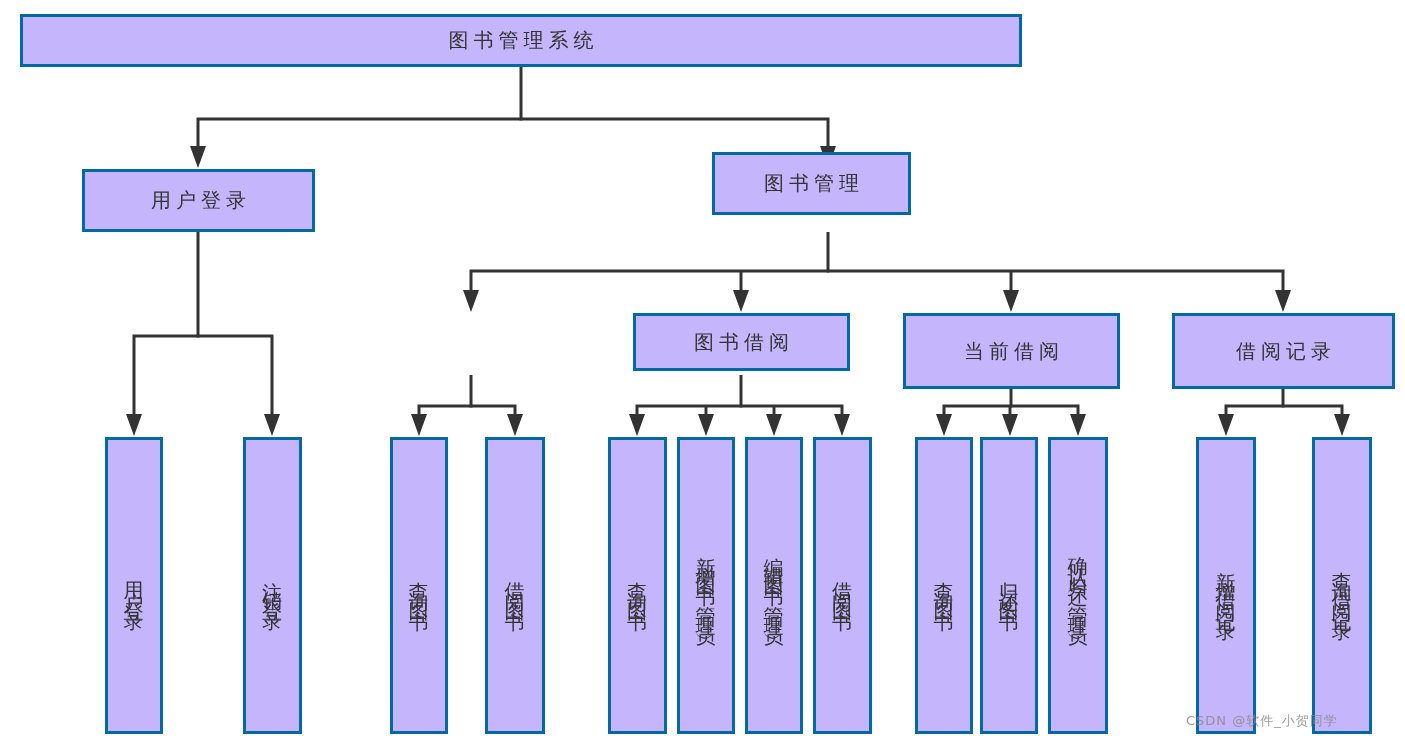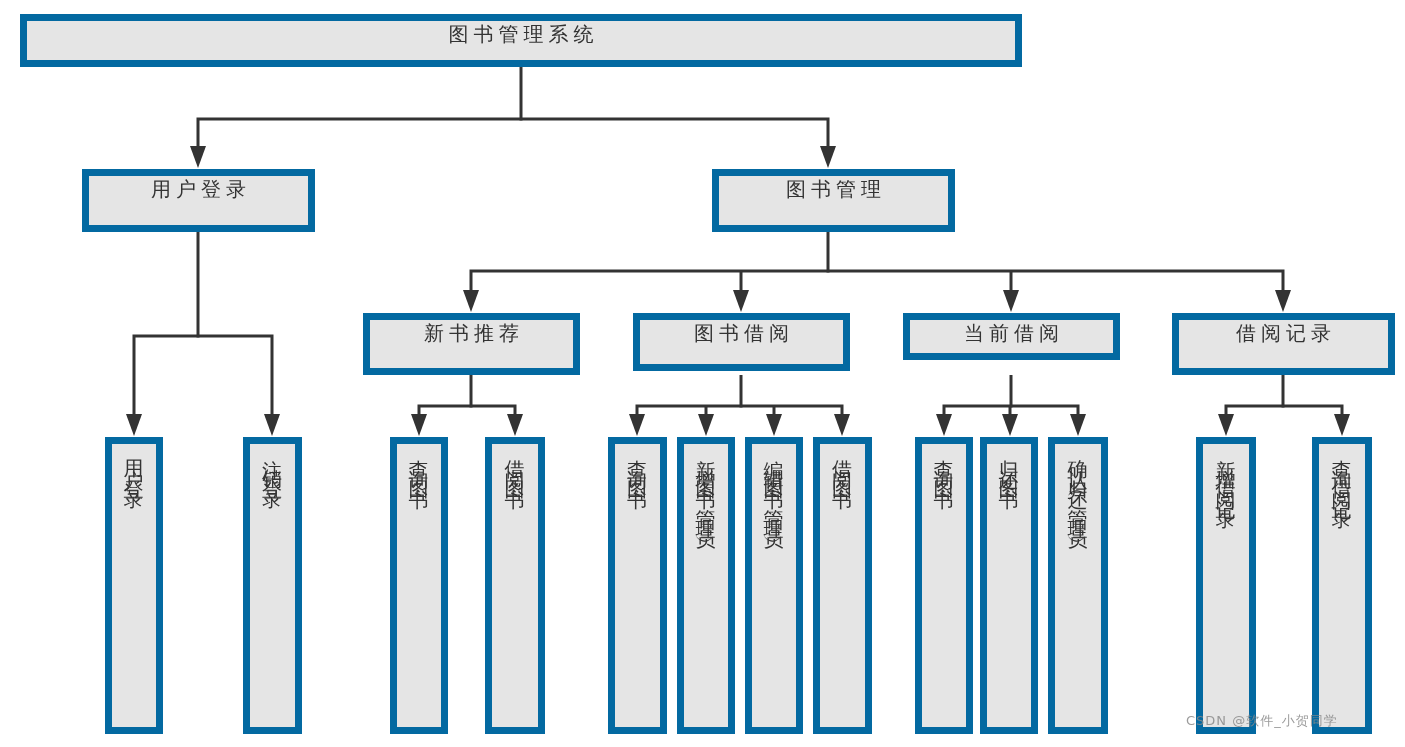--- a/index.html
+++ b/index.html
@@ -7,24 +7,24 @@
     position:relative;
     width:1405px;height:747px;
     background:#ffffff;
     font-family:"DejaVu Sans","Liberation Sans",sans-serif;
     color:#333333;
     overflow:hidden;
   }
   svg.connectors{position:absolute;left:0;top:0;z-index:1;}
   .node{
     position:absolute;
-    background:#e5e5e5;
-    border:7px solid #0369a1;
+    background:#c4b5fd;
+    border:3px solid #0369a1;
     box-sizing:border-box;
-    display:flex;align-items:flex-start;justify-content:center;
+    display:flex;align-items:center;justify-content:center;
     z-index:2;
   }
   .node .lbl{
     font-size:20px;
     letter-spacing:5px;
     color:#333333;
     white-space:nowrap;
     text-indent:5px;
   }
   .node.leaf .lbl{
@@ -102,34 +102,31 @@
     </g>
   </svg>
 
   <div class="node" style="left:20px;top:14px;width:1002px;height:53px">
     <span class="lbl">图书管理系统</span>
   </div>
 
   <div class="node" style="left:82px;top:169px;width:233px;height:63px">
     <span class="lbl">用户登录</span>
   </div>
-  <div class="node" style="left:712px;top:169px;width:243px;height:63px">
+  <div class="node" style="left:712px;top:152px;width:199px;height:63px">
     <span class="lbl">图书管理</span>
   </div>
 
-  <div class="node" style="left:363px;top:313px;width:217px;height:62px">
-    <span class="lbl">新书推荐</span>
-  </div>
   <div class="node" style="left:633px;top:313px;width:217px;height:58px">
     <span class="lbl">图书借阅</span>
   </div>
-  <div class="node" style="left:903px;top:313px;width:217px;height:47px">
+  <div class="node" style="left:903px;top:313px;width:217px;height:76px">
     <span class="lbl">当前借阅</span>
   </div>
-  <div class="node" style="left:1172px;top:313px;width:223px;height:62px">
+  <div class="node" style="left:1172px;top:313px;width:223px;height:76px">
     <span class="lbl">借阅记录</span>
   </div>
 
   <div class="node leaf" style="left:105px;top:437px;width:58px;height:297px">
     <span class="lbl">用户登录</span>
   </div>
   <div class="node leaf" style="left:243px;top:437px;width:59px;height:297px">
     <span class="lbl">注销登录</span>
   </div>
 

